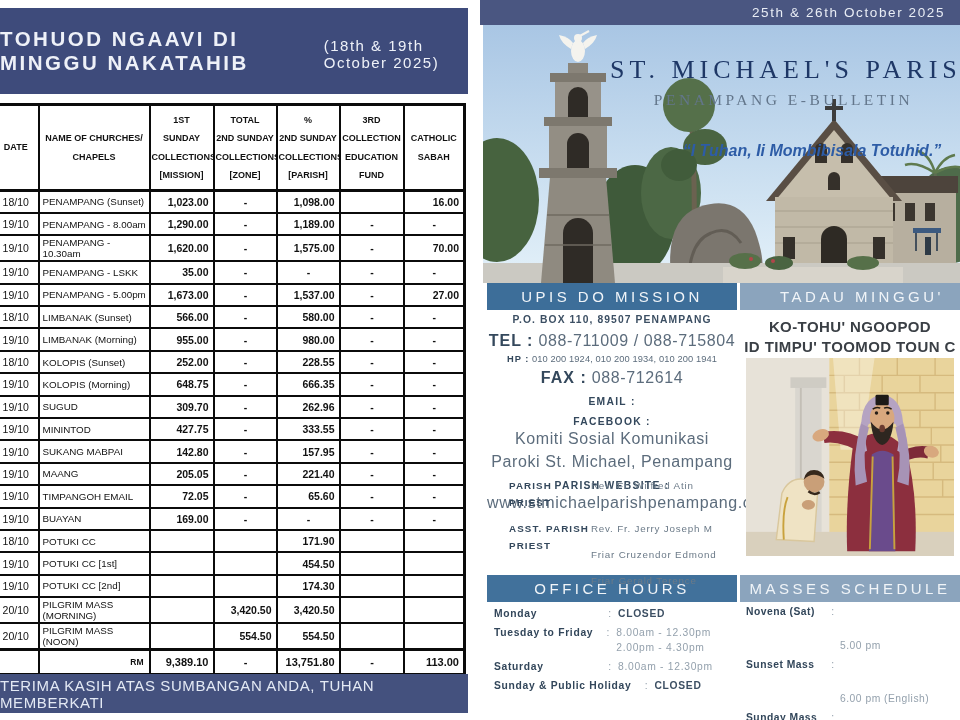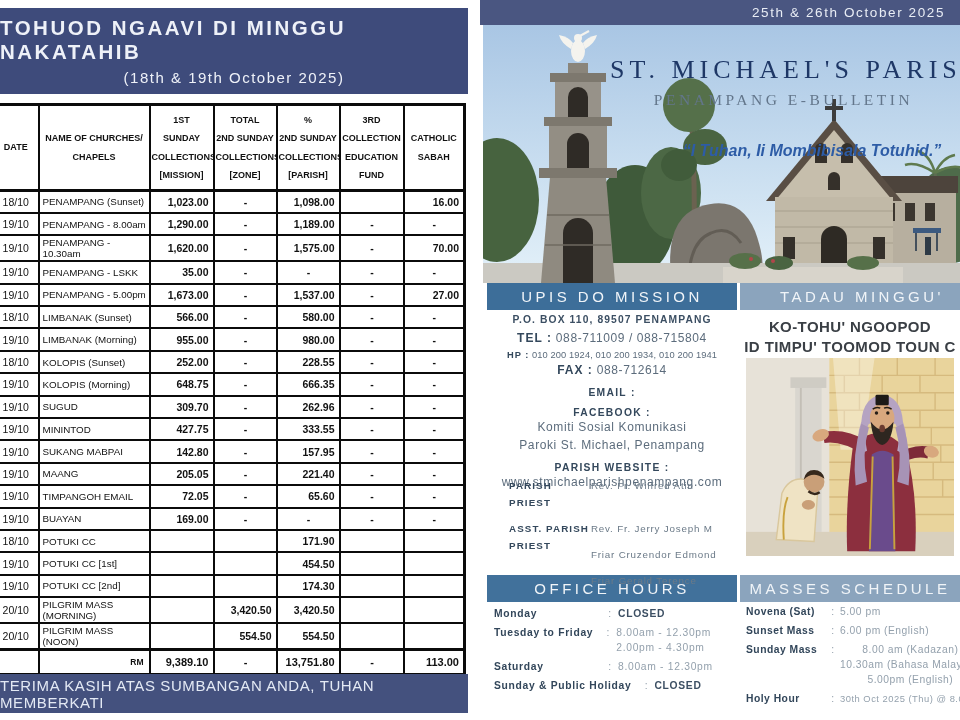--- a/index.html
+++ b/index.html
@@ -5,21 +5,21 @@
   html,body{margin:0;padding:0;}
   body{
     width:960px;height:720px;position:relative;overflow:hidden;
     background:#ffffff;font-family:"Liberation Sans",sans-serif;
     -webkit-font-smoothing:antialiased;
   }
   
   .left-page{position:absolute;left:0;top:0;width:480px;height:720px;background:#fff;overflow:hidden;}
   .lp-header{
     position:absolute;left:0;top:8px;width:468px;height:86px;background:#3e4b7b;
-    color:#eef1f8;display:flex;flex-direction:column;align-items:center;justify-content:center;
+    color:#eef1f8;display:flex;flex-direction:row;align-items:center;justify-content:center;
   }
   .lp-title{font-size:20.5px;font-weight:bold;letter-spacing:2.5px;}
   .lp-sub{font-size:15px;letter-spacing:1.5px;margin-top:5px;}
   table.collections{
     position:absolute;left:-9px;top:103px;width:472px;border-collapse:collapse;table-layout:fixed;
     border:3px solid #0b0b0b;
   }
   table.collections th,table.collections td{border:2px solid #0b0b0b;overflow:hidden;}
   table.collections thead tr{height:86px;}
   table.collections thead th{
@@ -54,21 +54,21 @@
     font-size:16px;font-weight:bold;font-style:italic;color:#2d5ca6;white-space:nowrap;
   }
   .sec-bar{position:absolute;height:27px;display:flex;align-items:center;justify-content:center;
     color:#f0f4f8;font-size:15px;letter-spacing:3.5px;white-space:nowrap;}
   .bar-mission{left:7px;top:283px;width:250px;background:#3d6e99;}
   .bar-tadau{left:260px;top:283px;width:228px;background:#8ba4bd;padding-left:8px;}
   .bar-office{left:7px;top:575px;width:250px;background:#41719b;}
   .bar-masses{left:260px;top:575px;width:220px;background:#8ba4bd;}
   .mission-block{position:absolute;left:7px;top:314px;width:250px;text-align:center;color:#5c6c7c;}
   .m-addr{font-size:10.3px;font-weight:bold;letter-spacing:1.1px;color:#3c4f63;margin-bottom:7px;}
-  .cline{font-size:12px;letter-spacing:0.6px;margin-bottom:4px;line-height:1.15;}
+  .cline{font-size:16px;letter-spacing:0.6px;margin-bottom:4px;line-height:1.15;}
   .cline b{color:#34485c;letter-spacing:1px;}
   .cline.small{font-size:9.3px;letter-spacing:0.1px;}
   .glabel{font-size:10.3px;font-weight:bold;letter-spacing:1.3px;color:#34485c;margin:9px 0 3px 0;}
   .priests{position:absolute;left:7px;top:478px;width:250px;}
   .pr-row{display:flex;margin-bottom:10px;}
   .pr-label{width:104px;padding-left:22px;box-sizing:border-box;font-size:9.8px;font-weight:bold;
     letter-spacing:1.1px;color:#34485c;text-align:left;line-height:1.7;flex:none;}
   .pr-val{font-size:9.8px;letter-spacing:0.8px;color:#6b7a88;text-align:left;line-height:1.7;}
   .pr-val div{margin-bottom:9px;}
   .office-block{position:absolute;left:14px;top:608px;width:243px;}
@@ -80,21 +80,21 @@
   .oh-times{color:#94a1ad;text-align:left;}
   .oh-times .t2{margin-top:4px;}
   .oh-times.closed{color:#3c4f63;font-weight:bold;}
   .tadau-head{position:absolute;left:260px;top:317px;width:220px;text-align:center;
     color:#3a3f45;font-size:15px;font-weight:bold;letter-spacing:0.4px;line-height:1.3;}
   .illus{position:absolute;left:266px;top:358px;width:208px;height:198px;}
   .masses-block{position:absolute;left:266px;top:606px;width:214px;}
   .ms-row{display:flex;margin-bottom:8px;font-size:10.3px;letter-spacing:0.5px;}
   .ms-label{width:80px;flex:none;color:#32465a;font-weight:bold;text-align:left;white-space:nowrap;}
   .ms-colon{width:14px;flex:none;color:#94a1ad;text-align:center;}
-  .ms-times{color:#94a1ad;text-align:center;white-space:nowrap;}
+  .ms-times{color:#94a1ad;text-align:center;white-space:nowrap;margin-top:34px;}
   .ms-times .tline{margin-top:4px;}
   .ms-small{font-size:9.4px;}
 </style>
 </head>
 <body>
 
 <div class="left-page">
   <div class="lp-header">
     <div class="lp-title">TOHUOD NGAAVI DI MINGGU NAKATAHIB</div>
     <div class="lp-sub">(18th &amp; 19th October 2025)</div>

